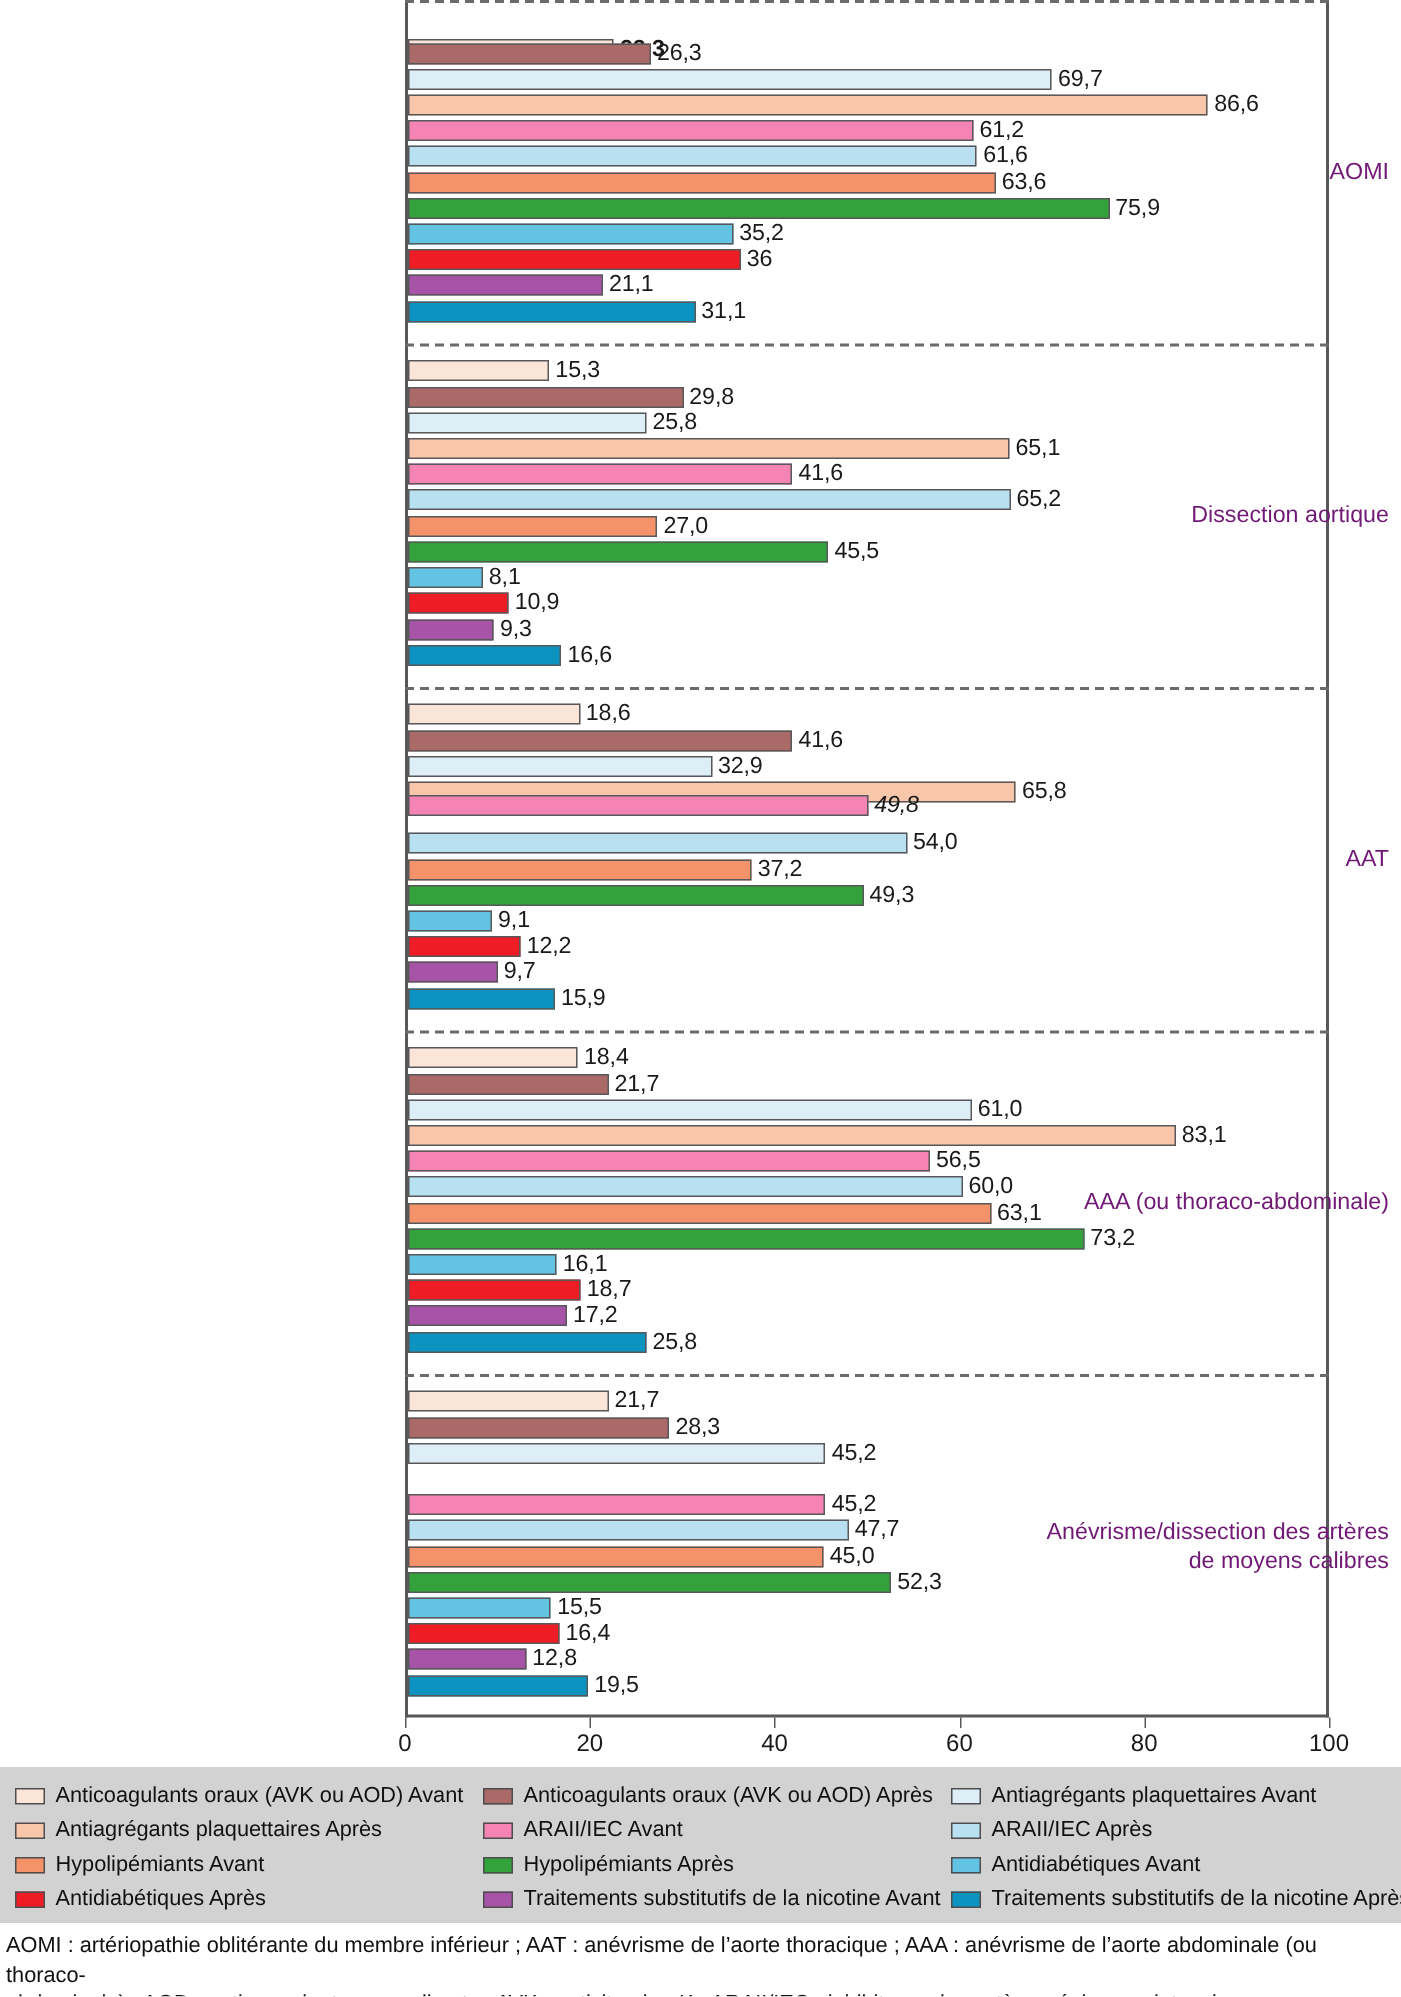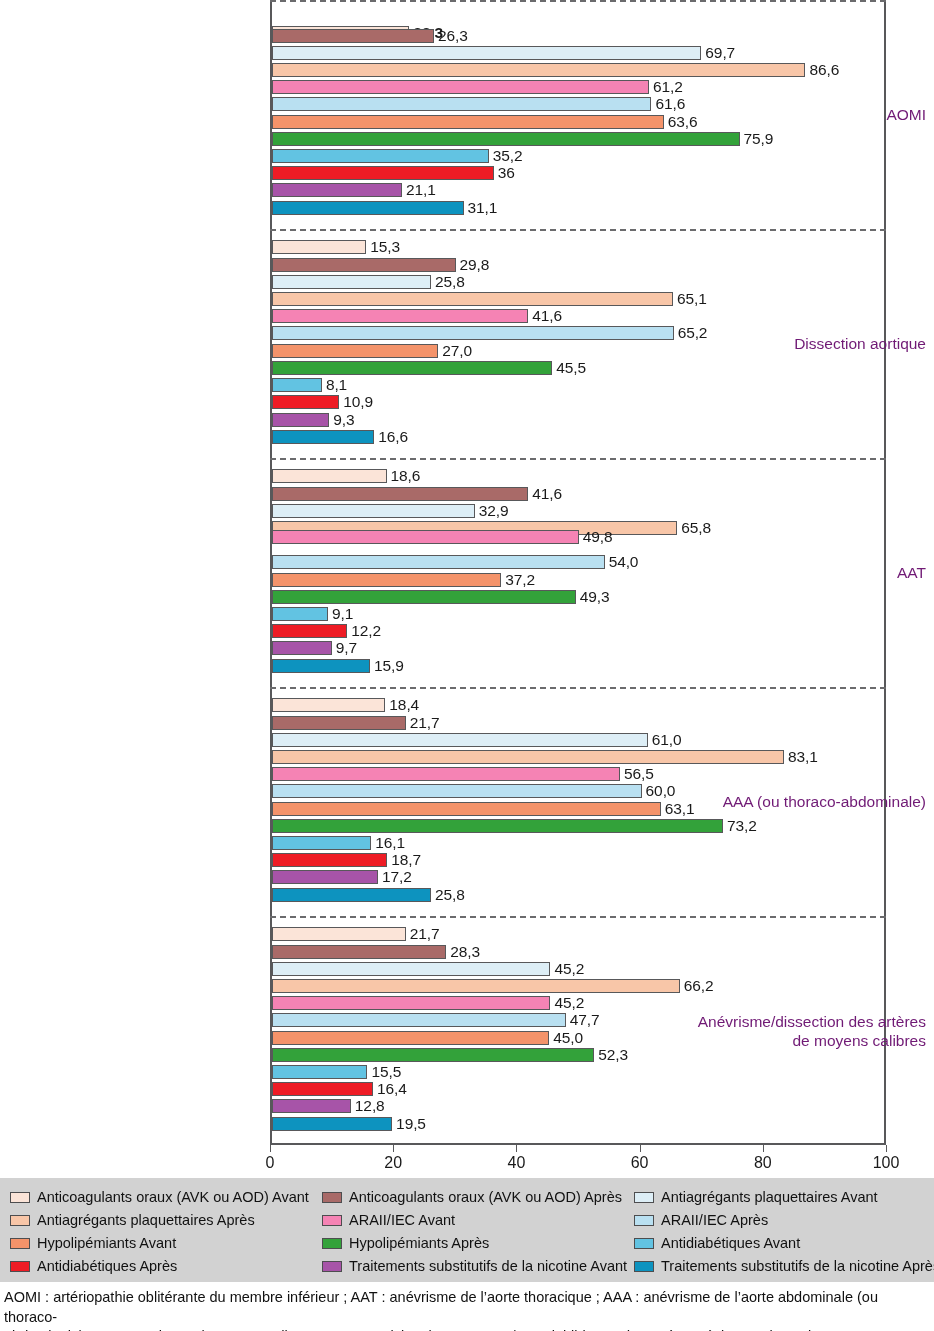--- a/index.html
+++ b/index.html
@@ -271,21 +271,21 @@
             <div class="barlabel" style="left: 260.256px;">41,6</div>
           </div>
           <div class="barrow" style="top: 45.7px; width: 100%; text-align: right;">
             <div class="bar" style="width: 202.664px; background: rgb(221, 238, 246);"></div>
             <div class="barlabel" style="left: 206.664px;">32,9</div>
           </div>
           <div class="barrow" style="top: 62.9px; width: 100%;">
             <div class="bar" style="width: 405.328px; background: rgb(248, 198, 168);"></div>
             <div class="barlabel" style="left: 409.328px;">65,8</div>
           </div>
-          <div class="barrow" style="top: 72px; width: 100%;">
+          <div class="barrow" style="top: 72px; width: 100%; font-style: italic;">
             <div class="bar" style="width: 306.768px; background: rgb(245, 131, 180);"></div>
             <div class="barlabel" style="left: 310.768px;">49,8</div>
           </div>
           <div class="barrow" style="top: 97.3px; width: 100%;">
             <div class="bar" style="width: 332.64px; background: rgb(185, 224, 241);"></div>
             <div class="barlabel" style="left: 336.64px;">54,0</div>
           </div>
           <div class="barrow" style="top: 114.5px; width: 100%;">
             <div class="bar" style="width: 229.152px; background: rgb(244, 147, 106);"></div>
             <div class="barlabel" style="left: 233.152px;">37,2</div>
@@ -368,24 +368,20 @@
             <div class="bar" style="width: 133.672px; background: rgb(251, 228, 216);"></div>
             <div class="barlabel" style="left: 137.672px;">21,7</div>
           </div>
           <div class="barrow" style="top: 28.5px; width: 100%;">
             <div class="bar" style="width: 174.328px; background: rgb(169, 106, 104);"></div>
             <div class="barlabel" style="left: 178.328px;">28,3</div>
           </div>
           <div class="barrow" style="top: 45.7px; width: 100%;">
             <div class="bar" style="width: 278.432px; background: rgb(221, 238, 246);"></div>
             <div class="barlabel" style="left: 282.432px;">45,2</div>
-          </div>
-          <div class="barrow" style="top: 62.9px; width: 100%;">
-            <div class="bar" style="width: 407.792px; background: rgb(248, 198, 168);"></div>
-            <div class="barlabel" style="left: 411.792px;">66,2</div>
           </div>
           <div class="barrow" style="top: 80.1px; width: 100%;">
             <div class="bar" style="width: 278.432px; background: rgb(245, 131, 180);"></div>
             <div class="barlabel" style="left: 282.432px;">45,2</div>
           </div>
           <div class="barrow" style="top: 97.3px; width: 100%;">
             <div class="bar" style="width: 293.832px; background: rgb(185, 224, 241);"></div>
             <div class="barlabel" style="left: 297.832px;">47,7</div>
           </div>
           <div class="barrow" style="top: 114.5px; width: 100%;">

